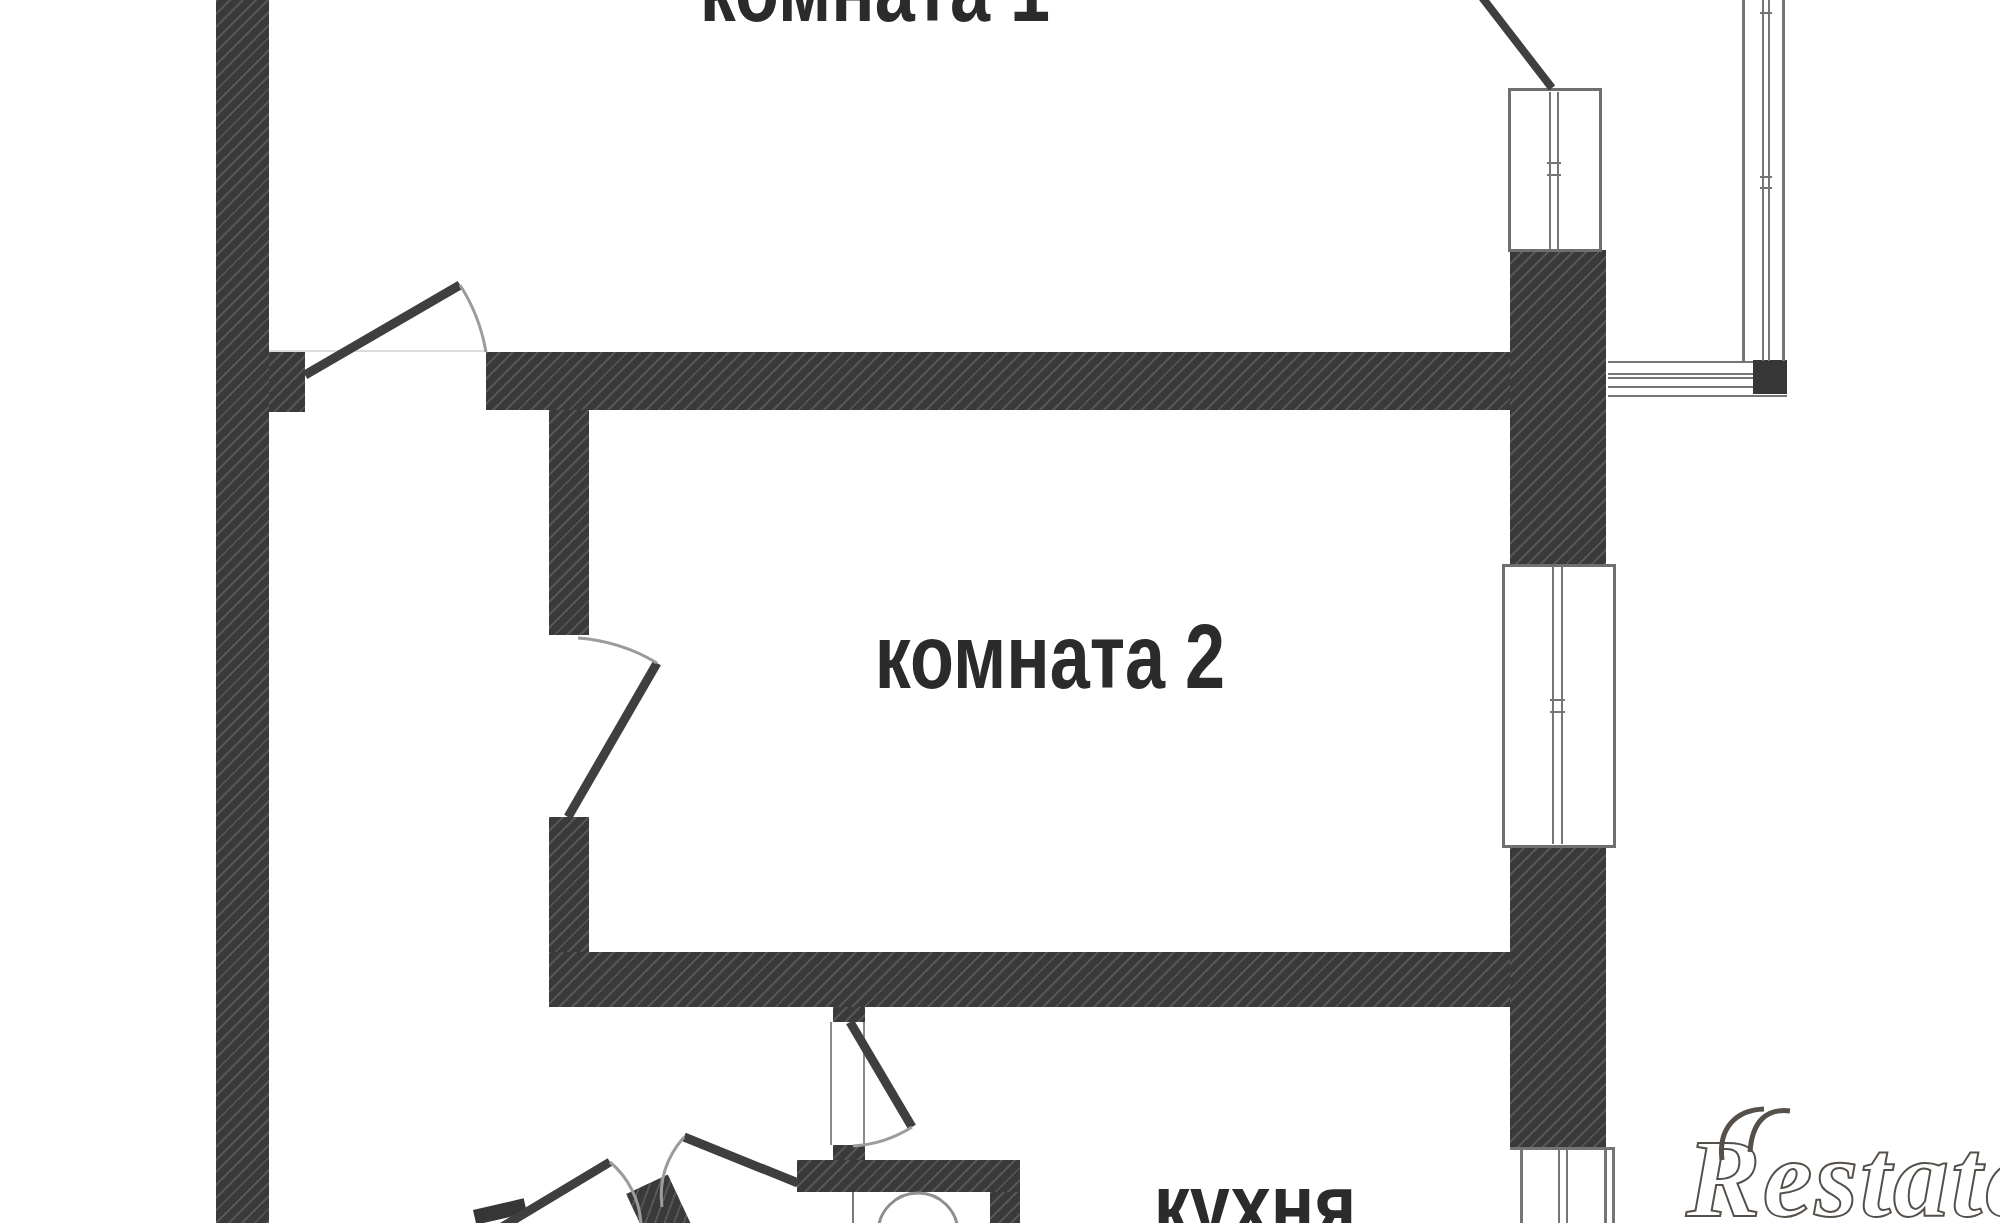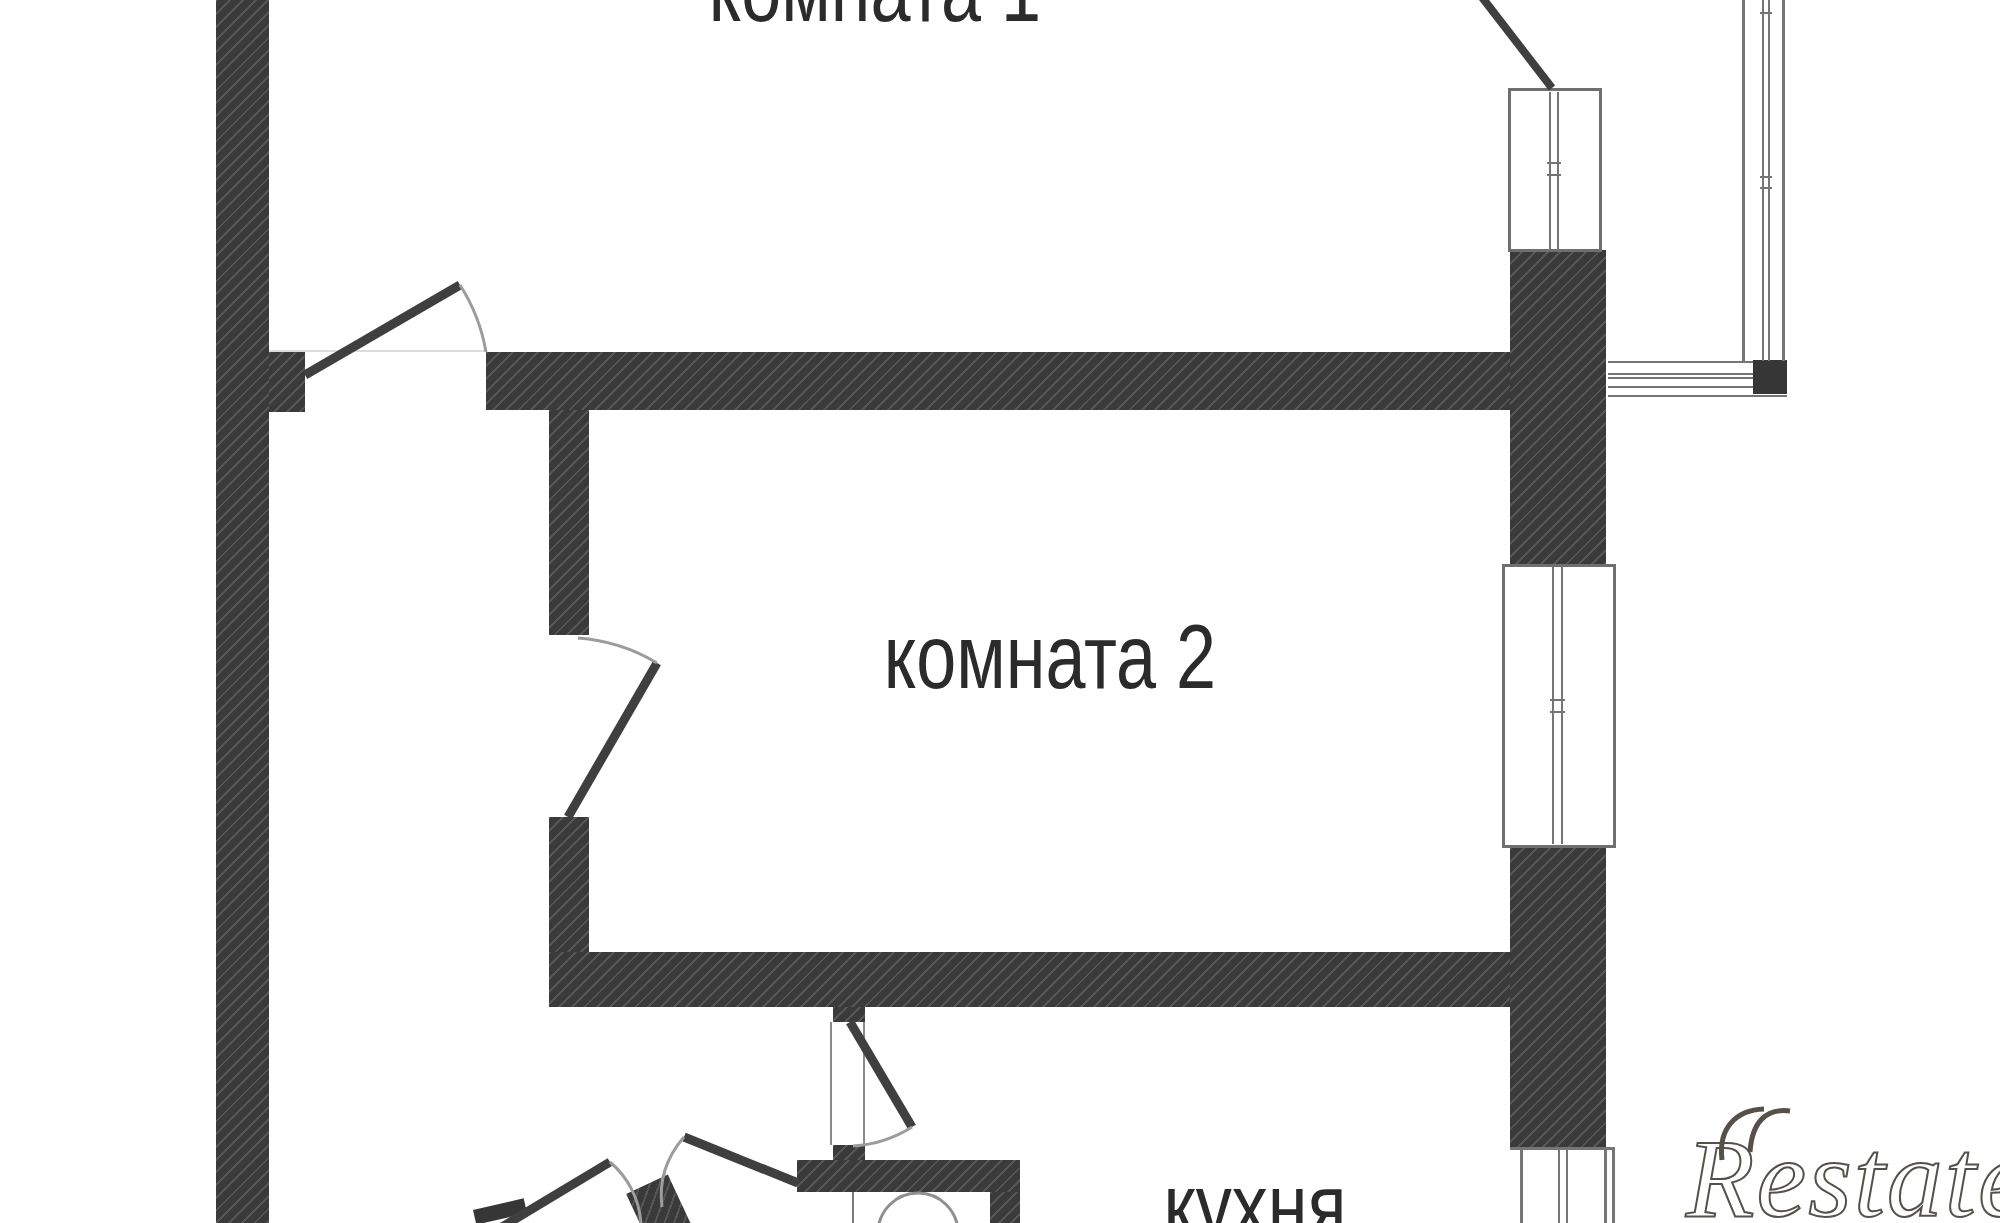--- a/index.html
+++ b/index.html
@@ -1,17 +1,17 @@
 <!DOCTYPE html>
 <html><head>
 <meta charset="utf-8">
 <style>
   html,body{margin:0;padding:0;background:#fff;}
   #stage{position:relative;width:2000px;height:1223px;background:#ffffff;overflow:hidden;
-         font-family:"Liberation Sans",sans-serif;}
+         font-family:"Liberation Sans",sans-serif;font-weight:bold;}
   
   .wall{position:absolute;background-color:#3a3a3a;
         background-image:repeating-linear-gradient(135deg, rgba(255,255,255,0.14) 0 2px, transparent 2px 9px);}
   .solid{position:absolute;background:#363636;}
   .vline,.hline{position:absolute;background:#757575;}
   .faint{position:absolute;background:#dcdcdc;}
   .frame{position:absolute;border:3px solid #6f6f6f;background:transparent;}
   .label{position:absolute;color:#2b2b2b;font-size:90px;line-height:1;white-space:nowrap;
          text-align:center;transform:scaleX(0.8);transform-origin:center top;}
   #watermark{position:absolute;font-family:"Liberation Serif",serif;font-style:italic;

